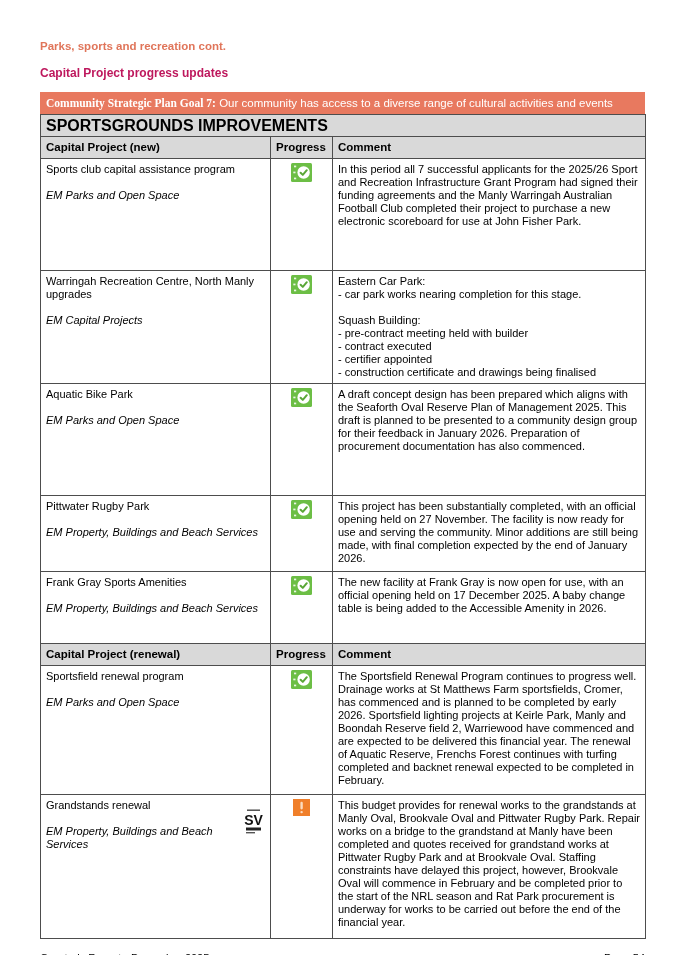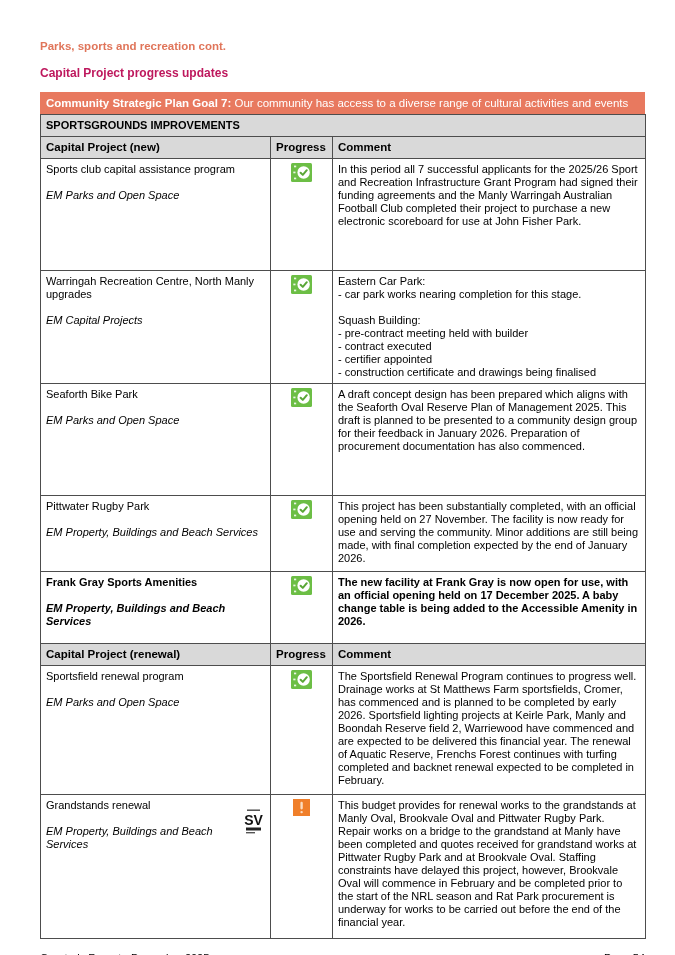--- a/index.html
+++ b/index.html
@@ -23,38 +23,38 @@
   }
 
   .banner {
     background: #E8795F;
     color: #ffffff;
     font-size: 11.5px;
     line-height: 14px;
     padding: 4px 6px;
     width: 605px;
   }
-  .banner .lead { font-weight: bold; }
+  .banner .lead { font-weight: bold; font-family: Liberation Serif, serif; }
 
   table.report {
     border-collapse: collapse;
     width: 605px;
     table-layout: fixed;
     font-size: 11px;
     line-height: 13px;
   }
   table.report td {
     border: 1px solid #4d4d4d;
     vertical-align: top;
     padding: 4px 5px;
   }
   tr.section-row td {
     background: #D9D9D9;
     font-weight: bold;
-    font-size: 11px;
+    font-size: 16px;
     height: 15px;
     vertical-align: middle;
   }
   tr.header-row td {
     background: #D9D9D9;
     font-weight: bold;
     font-size: 11.5px;
     height: 22px;
     vertical-align: middle;
   }
@@ -75,21 +75,21 @@
   .footer {
     width: 605px; margin-left: 40px; margin-top: 13px;
     display: flex; justify-content: space-between;
     font-size: 11px; color: #000;
   }
 
   
   tr.h90 td { height: 112px; }
   tr.h113 td { height: 113px; margin-top: 40px; }
   tr.h76 td { height: 76px; }
-  tr.h63 td { height: 72px; font-weight: bold; }
+  tr.h63 td { height: 72px; }
   tr.h129 td { height: 129px; margin-left: 14px; }
   tr.h144 td { height: 144px; }
 </style>
 </head>
 <body>
 
 <div class="page">
 
   <div class="section-heading">Parks, sports and recreation cont.</div>
   <div class="page-title">Capital Project progress updates</div>
@@ -166,21 +166,21 @@
 Squash Building:
 - pre-contract meeting held with builder
 - contract executed
 - certifier appointed
 - construction certificate and drawings being finalised</div>
           </td>
     </tr>
 
     <tr class="h90">
       <td class="col-project">
-        <div class="proj-name">Seaforth Bike Park</div>
+        <div class="proj-name">Aquatic Bike Park</div>
         <div class="proj-owner">EM Parks and Open Space</div>
       </td>
       <td class="progress-td">
         <span class="status-icon">
           <svg width="21" height="19" viewBox="0 0 21 19">
                 <rect width="21" height="19" rx="1.5" fill="#6CBE45"></rect>
                 <g fill="#ffffff" opacity="0.85">
                   <rect x="3" y="2.6" width="2.2" height="1.7"></rect>
                   <rect x="2.3" y="8.6" width="2.2" height="1.7"></rect>
                   <rect x="3" y="14.6" width="2.2" height="1.7"></rect>

